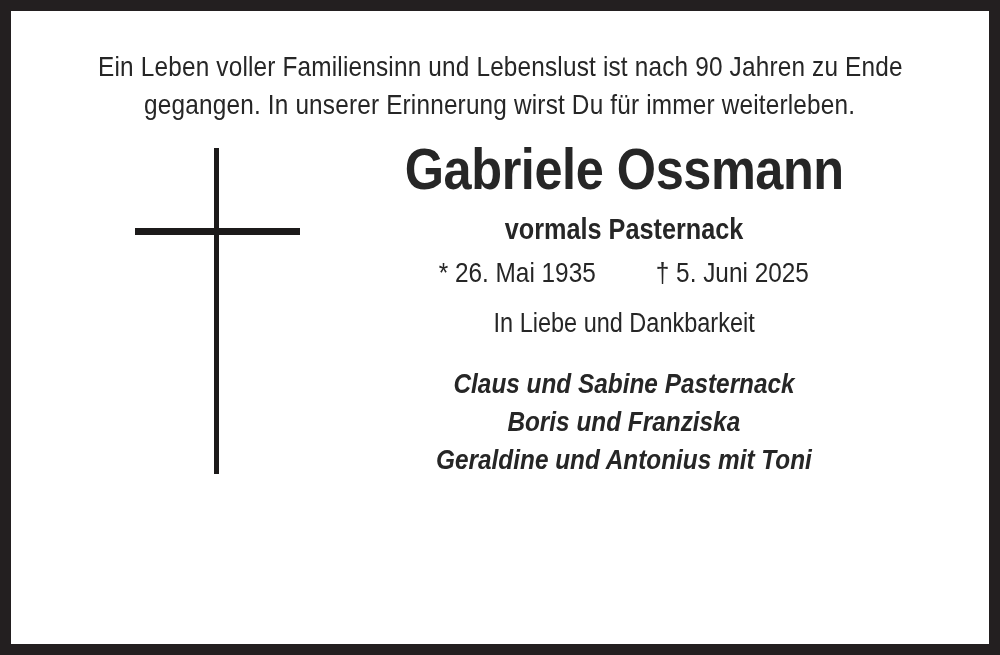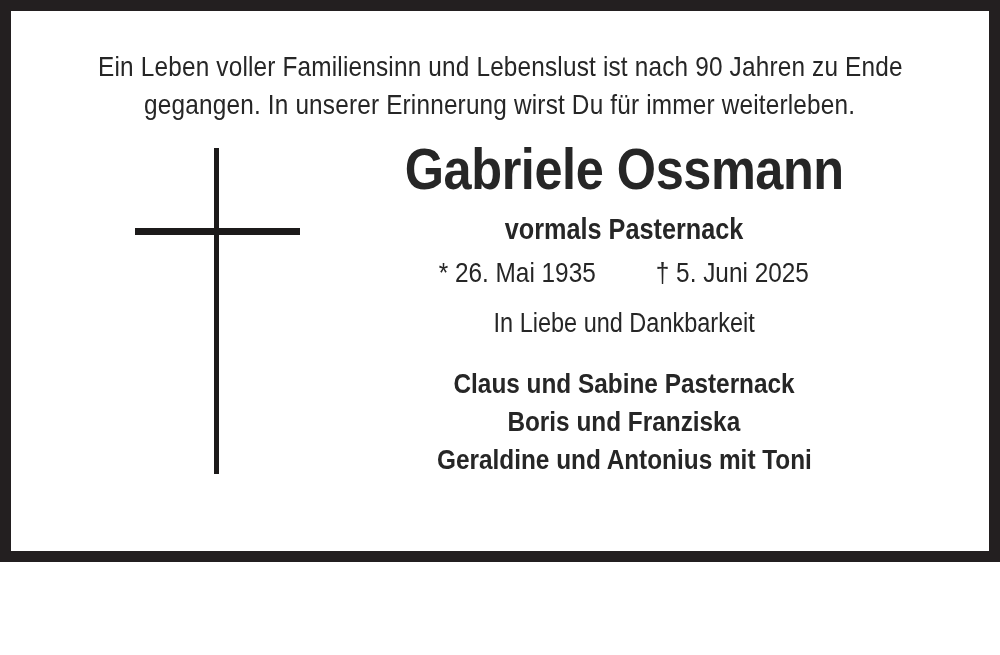--- a/index.html
+++ b/index.html
@@ -4,21 +4,21 @@
 <title>Traueranzeige</title>
 <style>
   html, body {
     margin: 0;
     padding: 0;
     background: #ffffff;
   }
   .card {
     position: relative;
     width: 1000px;
-    height: 562px;
+    height: 655px;
     box-sizing: border-box;
     border: 11px solid #231f20;
     background: #ffffff;
     color: #262626;
     font-family: "Liberation Sans", sans-serif;
     overflow: hidden;
   }
   
   .cond {
     display: inline-block;
@@ -95,20 +95,21 @@
   .tribute {
     margin-top: 16px;
     font-size: 27px;
     line-height: 34px;
   }
   .mourners {
     margin-top: 25px;
     font-size: 28px;
     line-height: 38px;
     font-weight: bold;
+    font-style: italic;
   }
 
   .service {
     position: absolute;
     top: 487px;
     left: 0;
     right: 0;
     font-size: 28px;
     line-height: 41px;
     letter-spacing: 0.2px;

